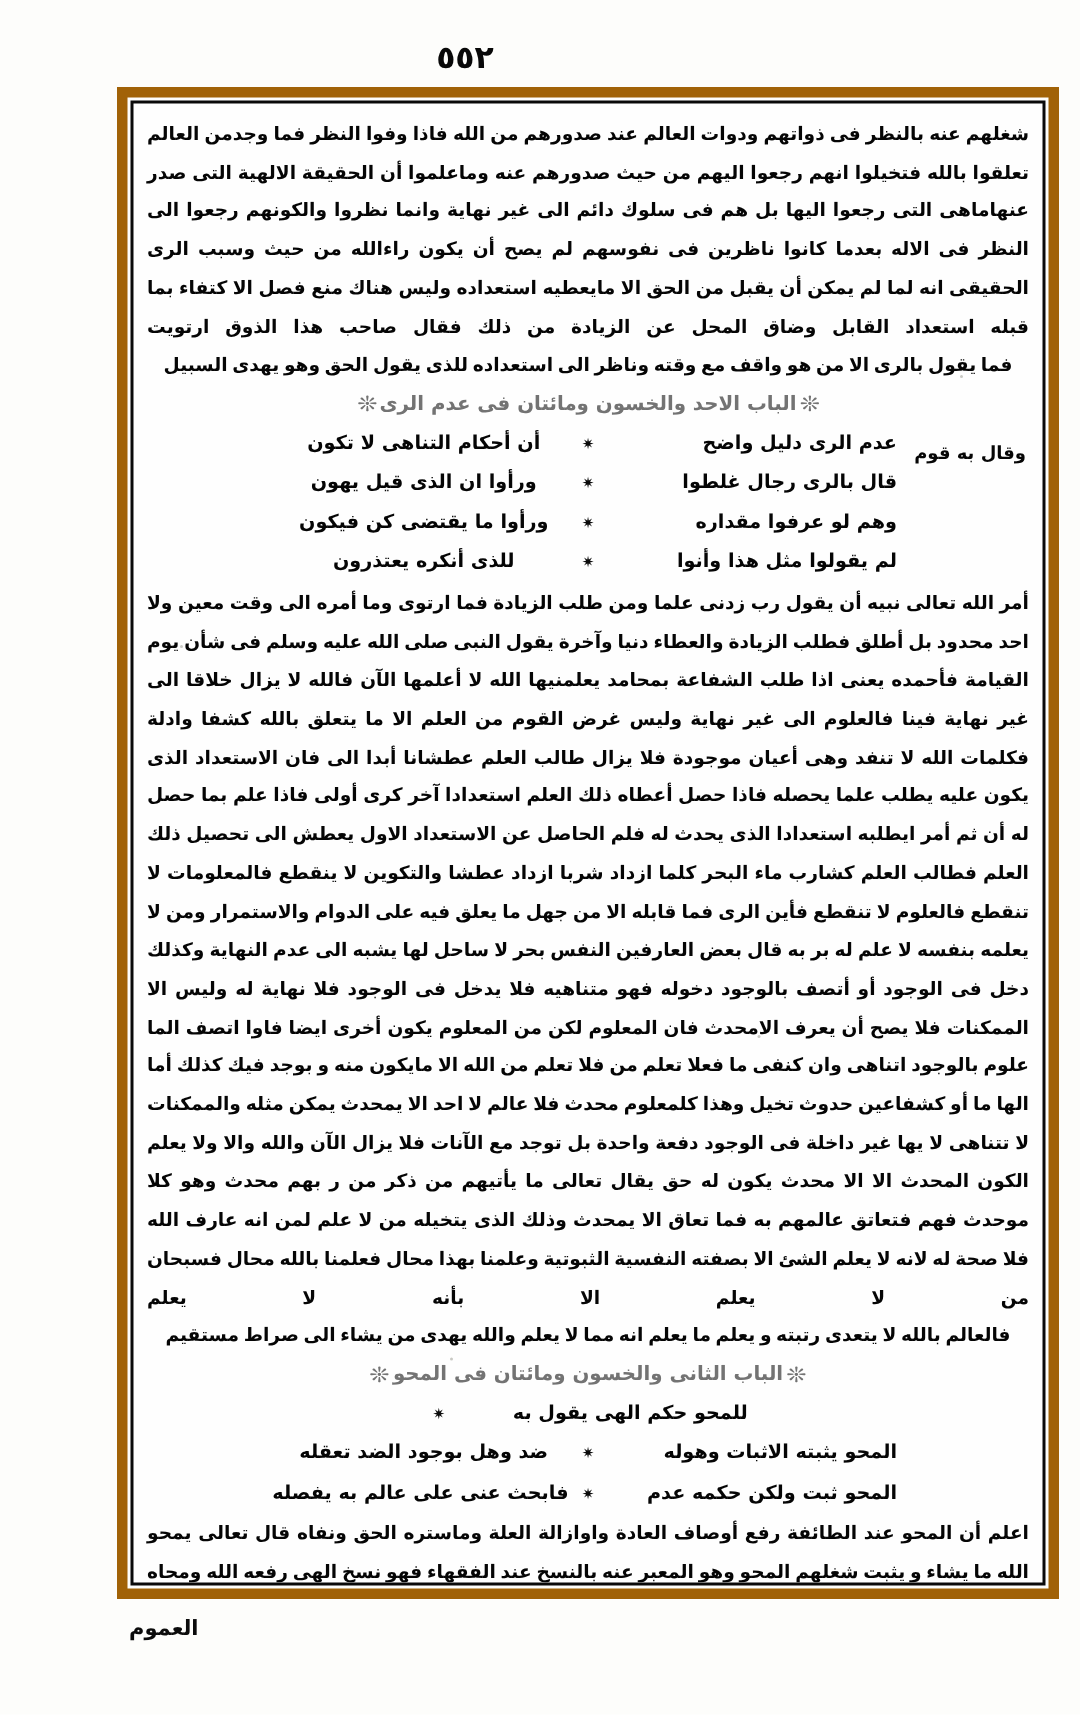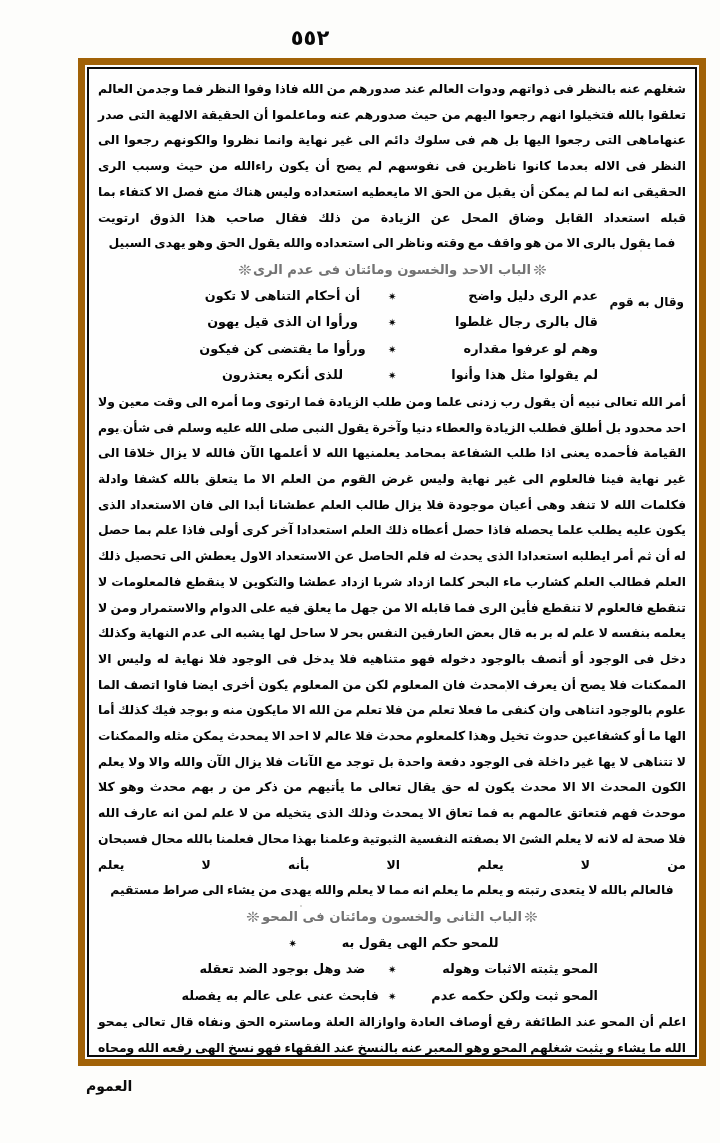--- a/index.html
+++ b/index.html
@@ -181,21 +181,21 @@
 
   <div id="frame-outer">
     <div id="frame-inner">
 
       <div class="arabic prose first">
         <span>شغلهم عنه بالنظر فى ذواتهم ودوات العالم عند صدورهم من الله فاذا وفوا النظر فما وجدمن العالم تعلقوا بالله فتخيلوا</span>
         <span>انهم رجعوا اليهم من حيث صدورهم عنه وماعلموا أن الحقيقة الالهية التى صدر عنهاماهى التى رجعوا اليها بل هم</span>
         <span>فى سلوك دائم الى غير نهاية وانما نظروا والكونهم رجعوا الى النظر فى الاله بعدما كانوا ناظرين فى نفوسهم لم يصح</span>
         <span>أن يكون راءالله من حيث وسبب الرى الحقيقى انه لما لم يمكن أن يقبل من الحق الا مايعطيه استعداده وليس هناك</span>
         <span>منع فصل الا كتفاء بما قبله استعداد القابل وضاق المحل عن الزيادة من ذلك فقال صاحب هذا الذوق ارتويت</span>
-        <span class="tail">فما يقول بالرى الا من هو واقف مع وقته وناظر الى استعداده والله يقول الحق وهو يهدى السبيل</span>
+        <span class="tail">فما يقول بالرى الا من هو واقف مع وقته وناظر الى استعداده للذى يقول الحق وهو يهدى السبيل</span>
       </div>
 
       <div class="chapter-heading">
         <span class="orn">❊</span><span>الباب الاحد والخسون ومائتان فى عدم الرى</span><span class="orn">❊</span>
       </div>
 
       <div class="verse-block">
         <div class="margin-note">وقال به قوم</div>
 
         <div class="verse-line">

